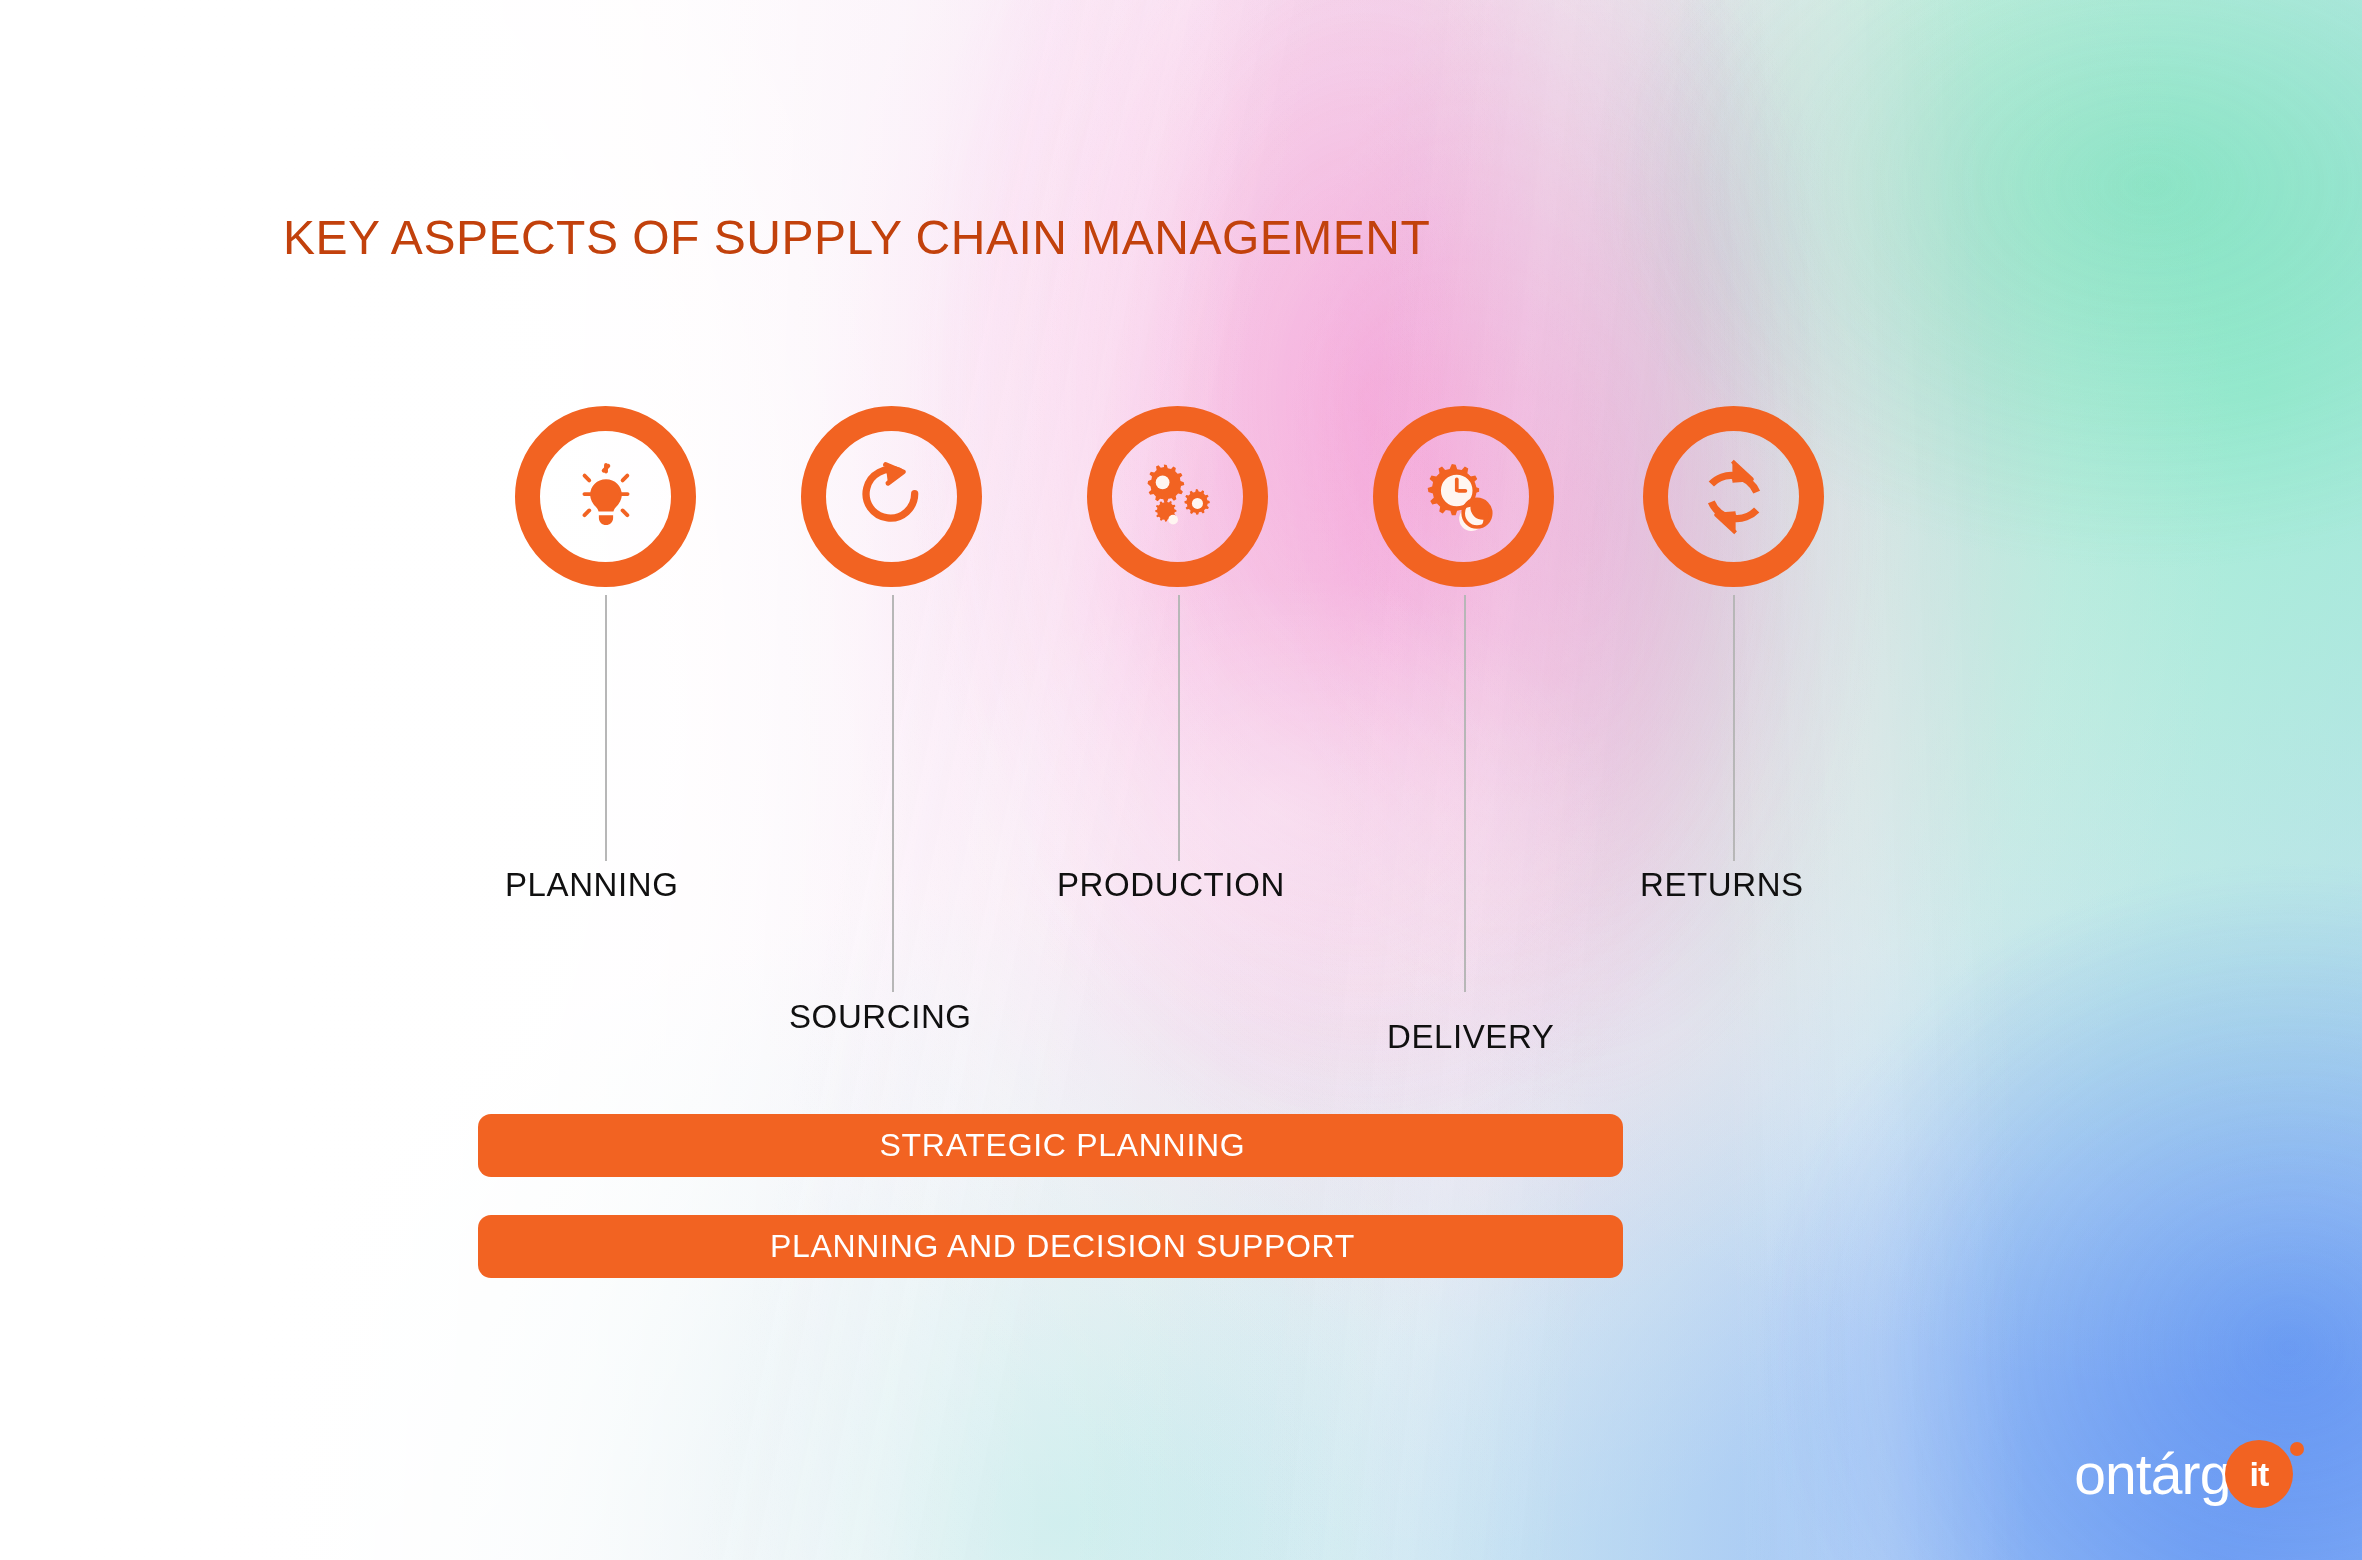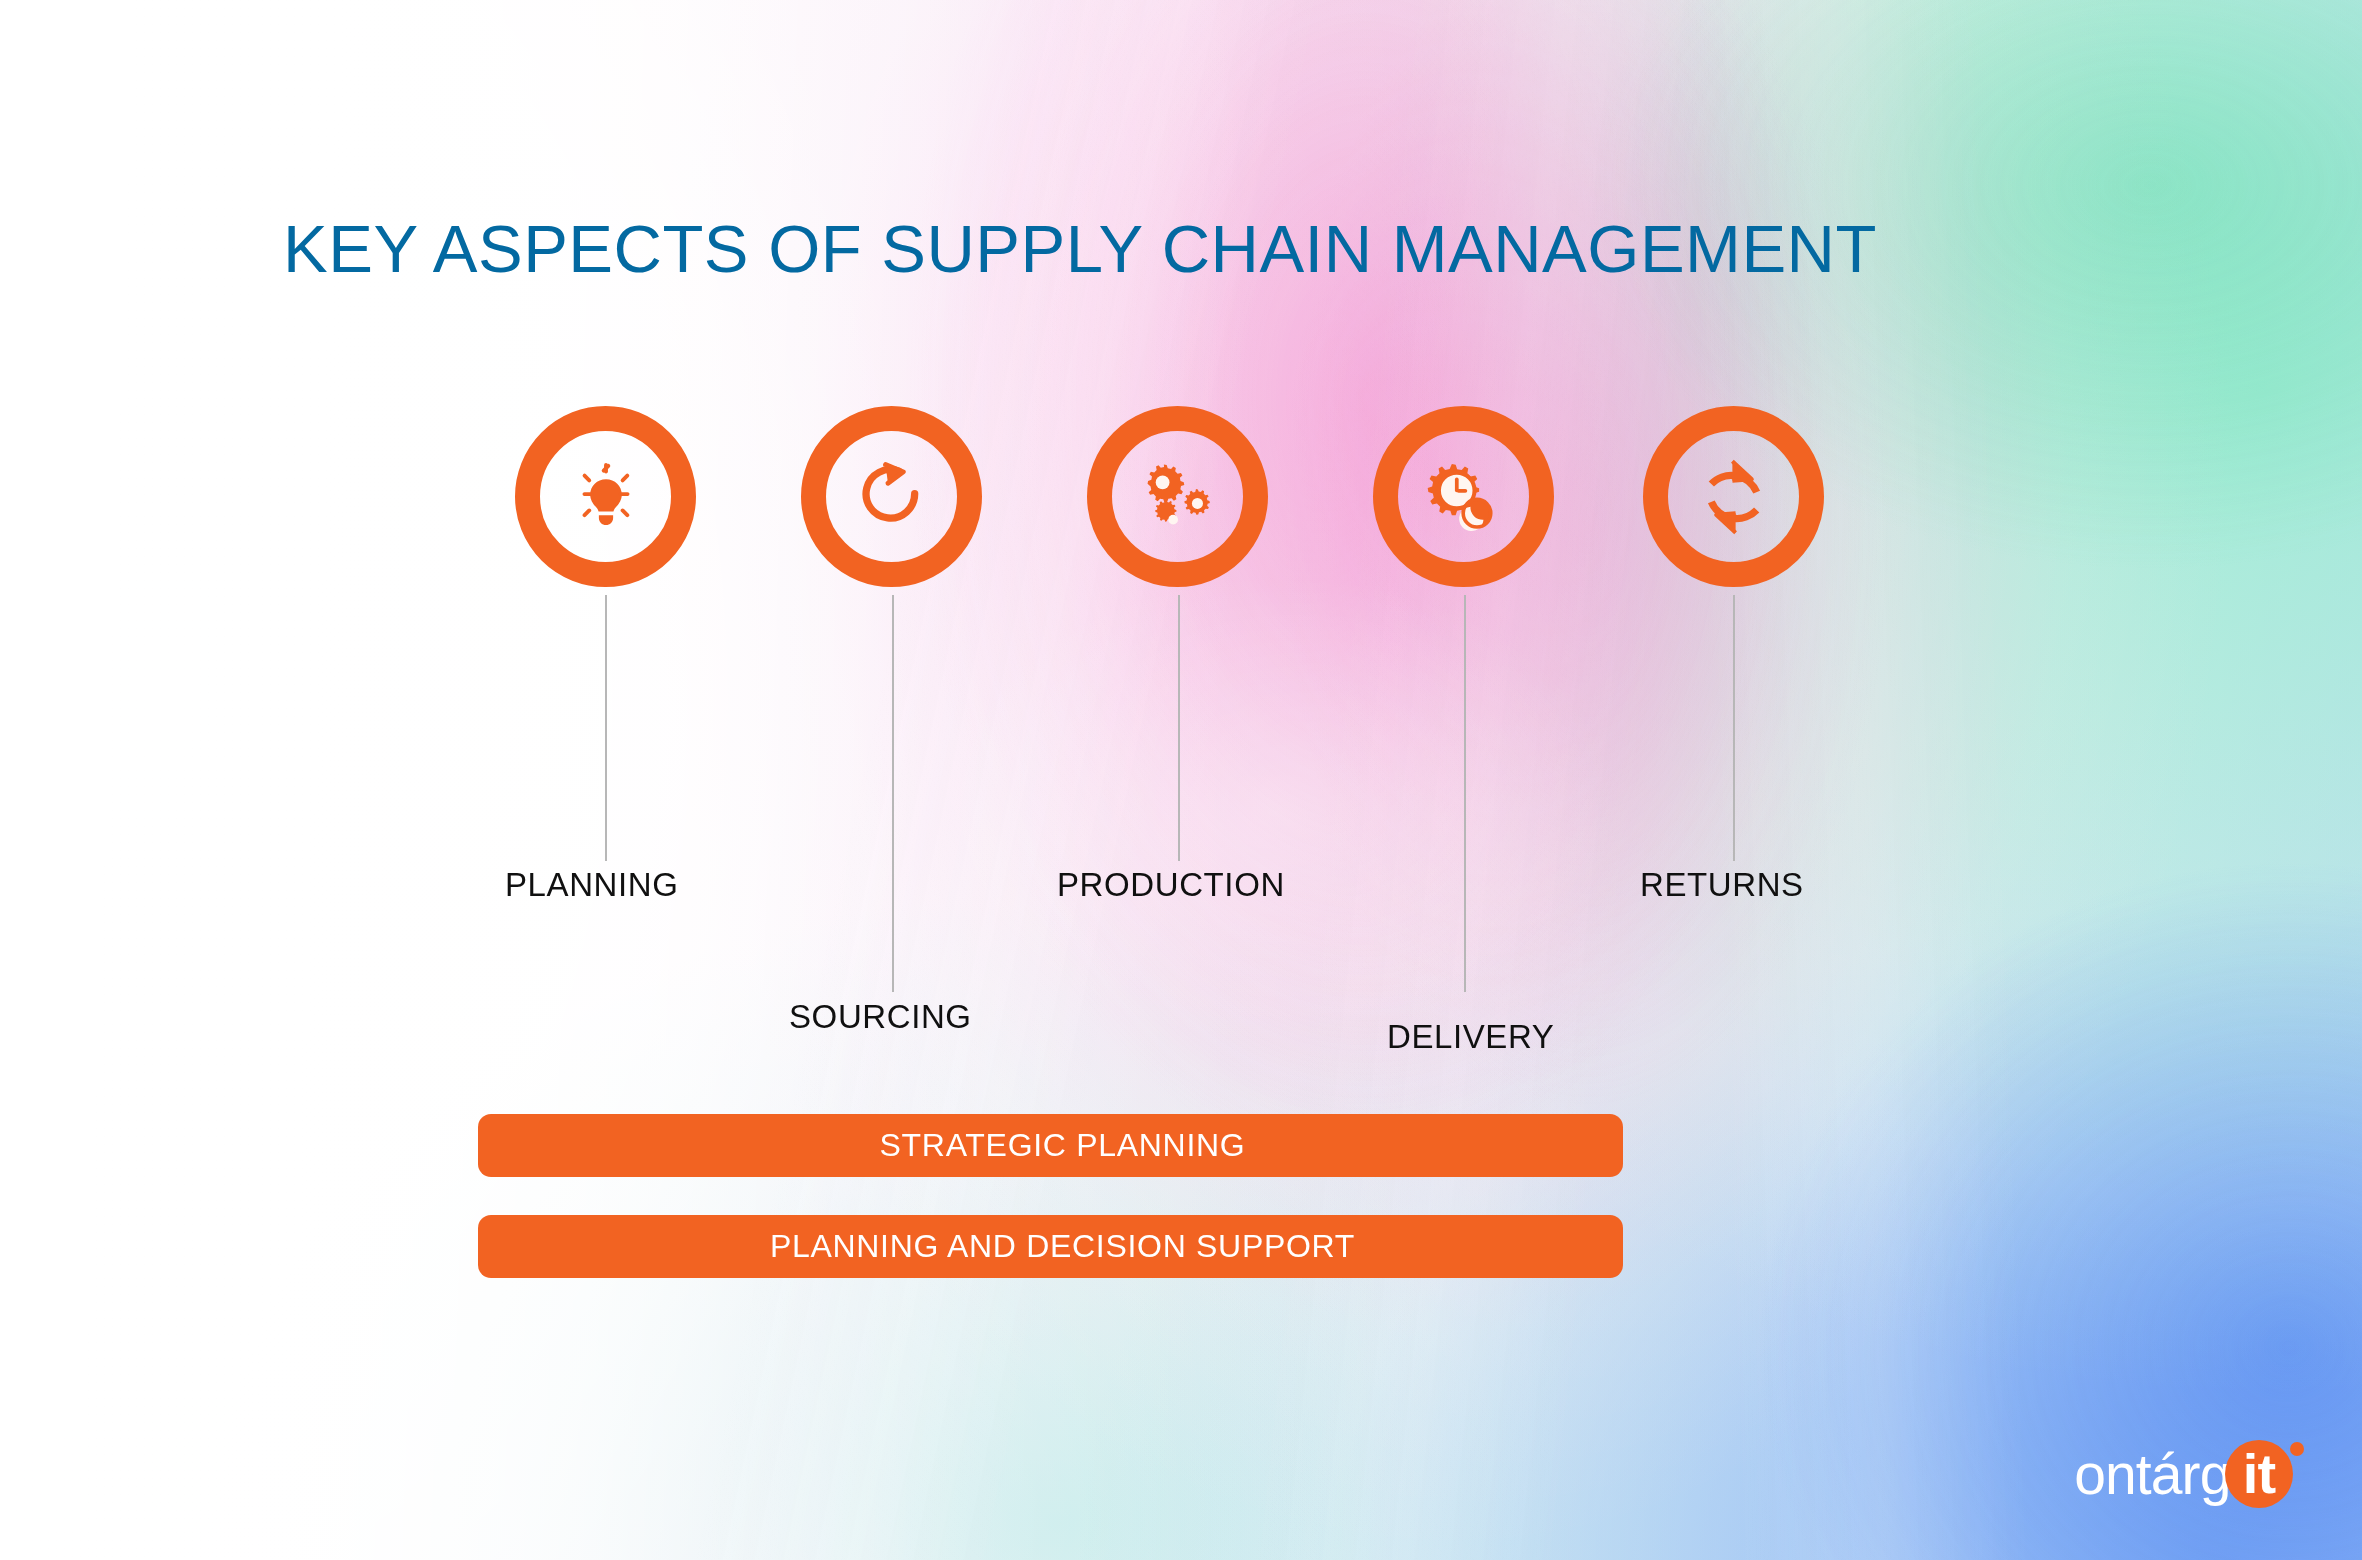--- a/index.html
+++ b/index.html
@@ -64,24 +64,24 @@
     width:701px; height:480px;
     background:radial-gradient(ellipse at 50% 50%, rgba(255,255,255,0.55) 0%, rgba(255,255,255,0) 70%);
     opacity:.6;
   }
 
   
   #title {
     position:absolute;
     left:283px; top:210px;
     width:1938px;
-    font-size:67px;
+    font-size:48px;
     font-weight:400;
     letter-spacing:0.5px;
-    color:#0369a1;
+    color:#c2410c;
     white-space:nowrap;
   }
 
   
   .icon-node {
     position:absolute;
     width:181px; height:181px;
   }
   .icon-ring {
     position:absolute; inset:0;
@@ -159,21 +159,21 @@
     position:relative;
     margin-left:-5.5px;
     width:68px; height:68px;
     border-radius:50%;
     background:#F26322;
     display:flex;
     align-items:center;
     justify-content:center;
   }
   #logo-badge-text {
-    font-size:56px;
+    font-size:34px;
     font-weight:700;
     color:#ffffff;
     line-height:1;
     letter-spacing:-0.9px;
   }
   #logo-dot {
     position:absolute;
     right:-11px; top:1.8px;
     width:14px; height:14px;
     border-radius:50%;

